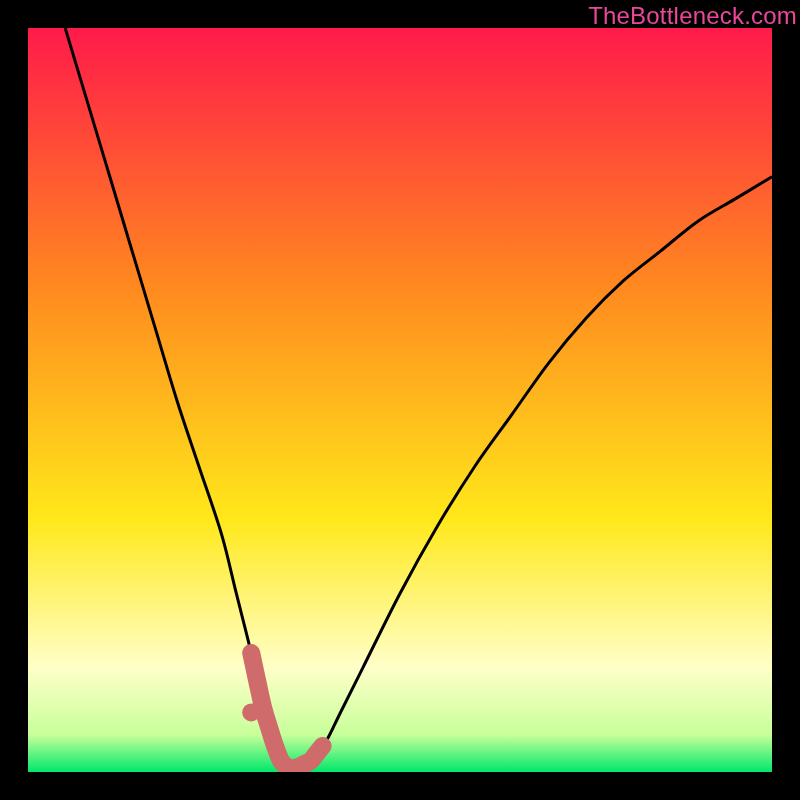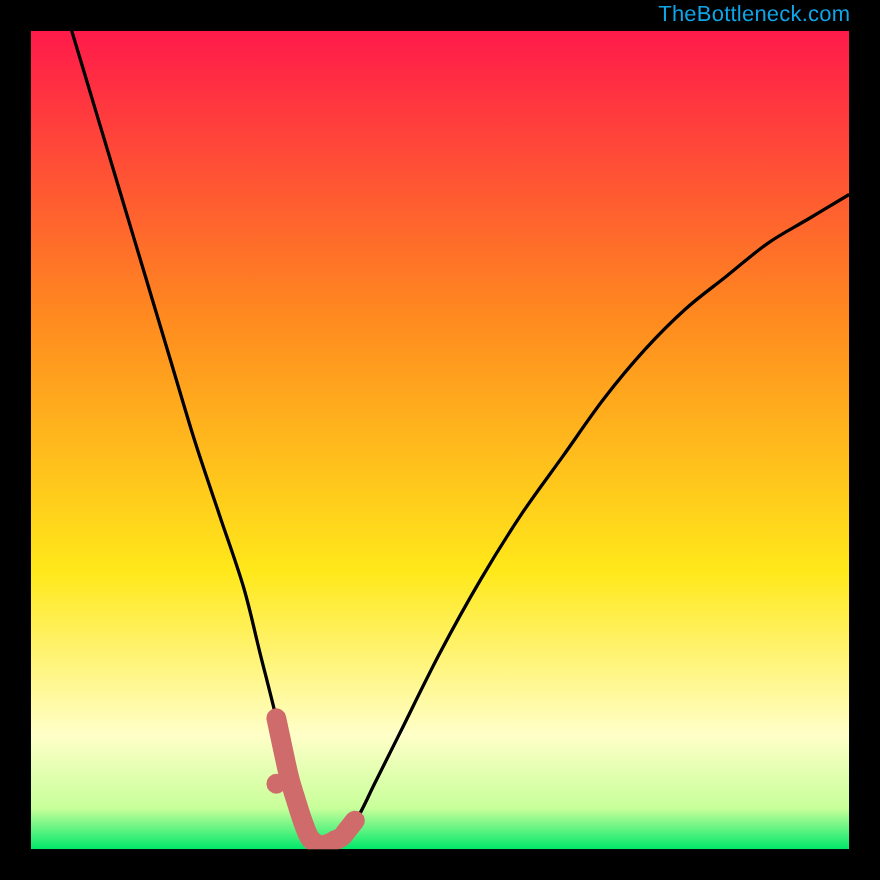--- a/index.html
+++ b/index.html
@@ -22,23 +22,23 @@
   .plot {
     position: absolute;
     left: 0;
     top: 0;
     width: 744px;
     height: 744px;
   }
   .watermark {
     position: absolute;
     top: 2px;
-    right: 27px;
-    color: #0ea5e9;
-    font-size: 20px;
+    right: 3px;
+    color: #ec4899;
+    font-size: 24px;
     letter-spacing: 0.2px;
     font-weight: 400;
     user-select: none;
   }
 </style>
 </head>
 <body>
 
 <div class="watermark">TheBottleneck.com</div>
 

